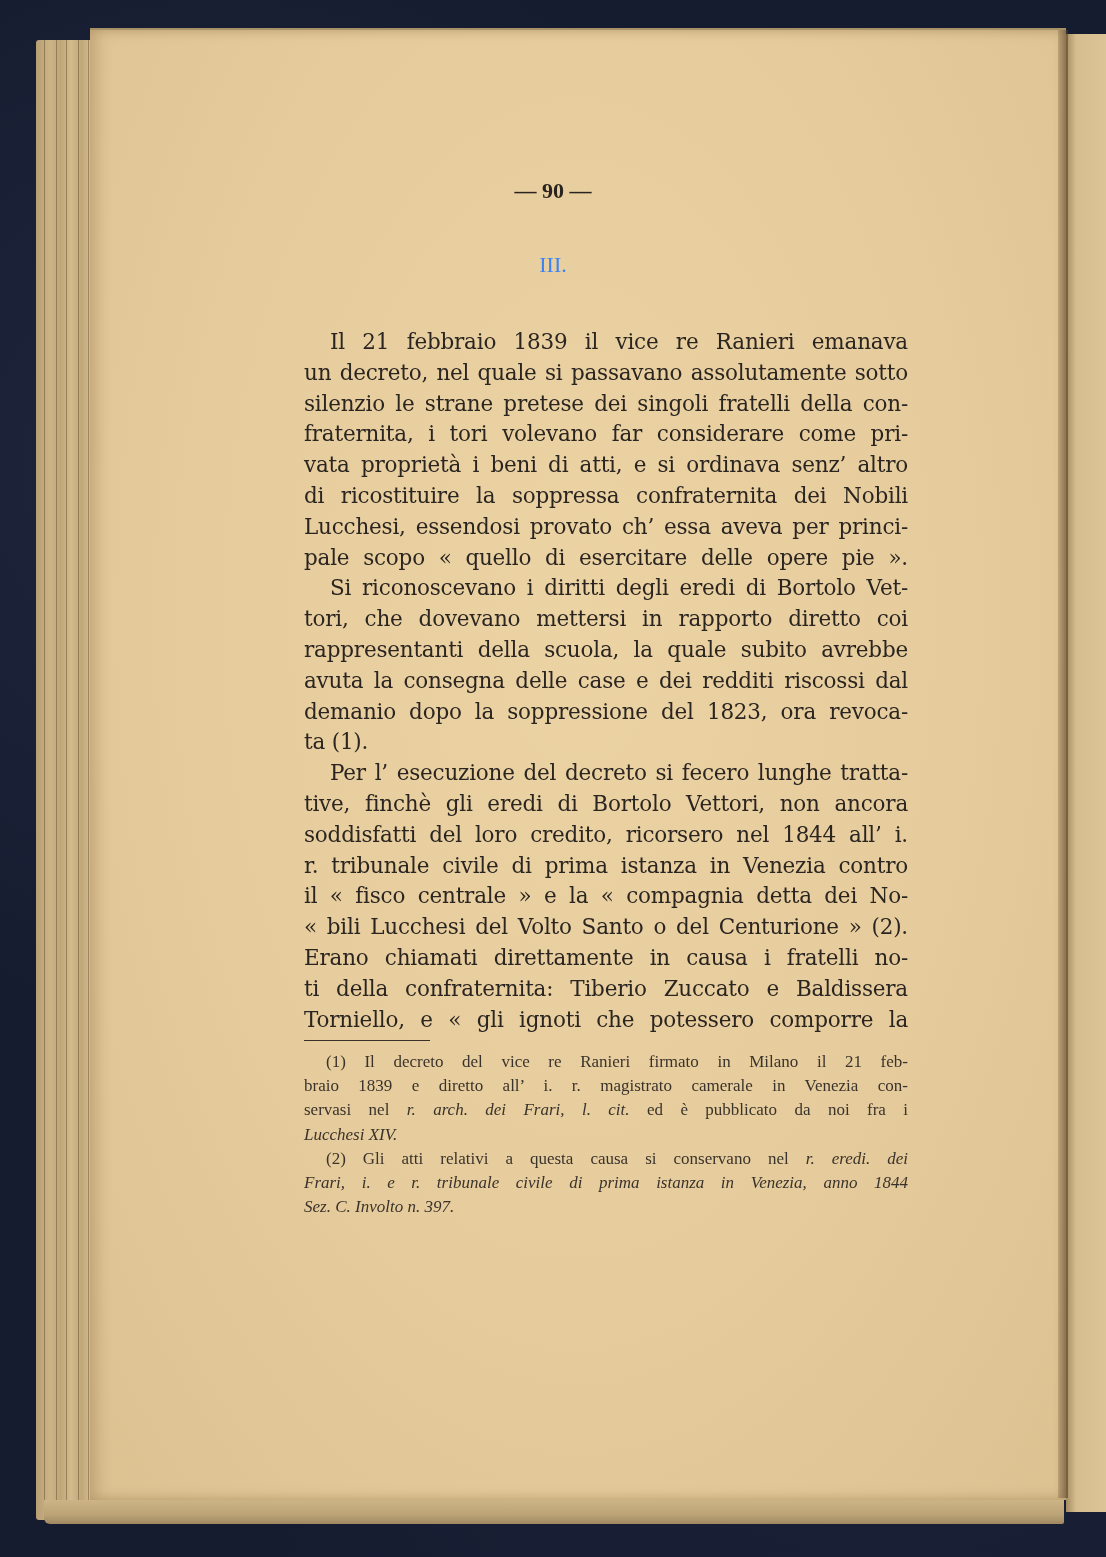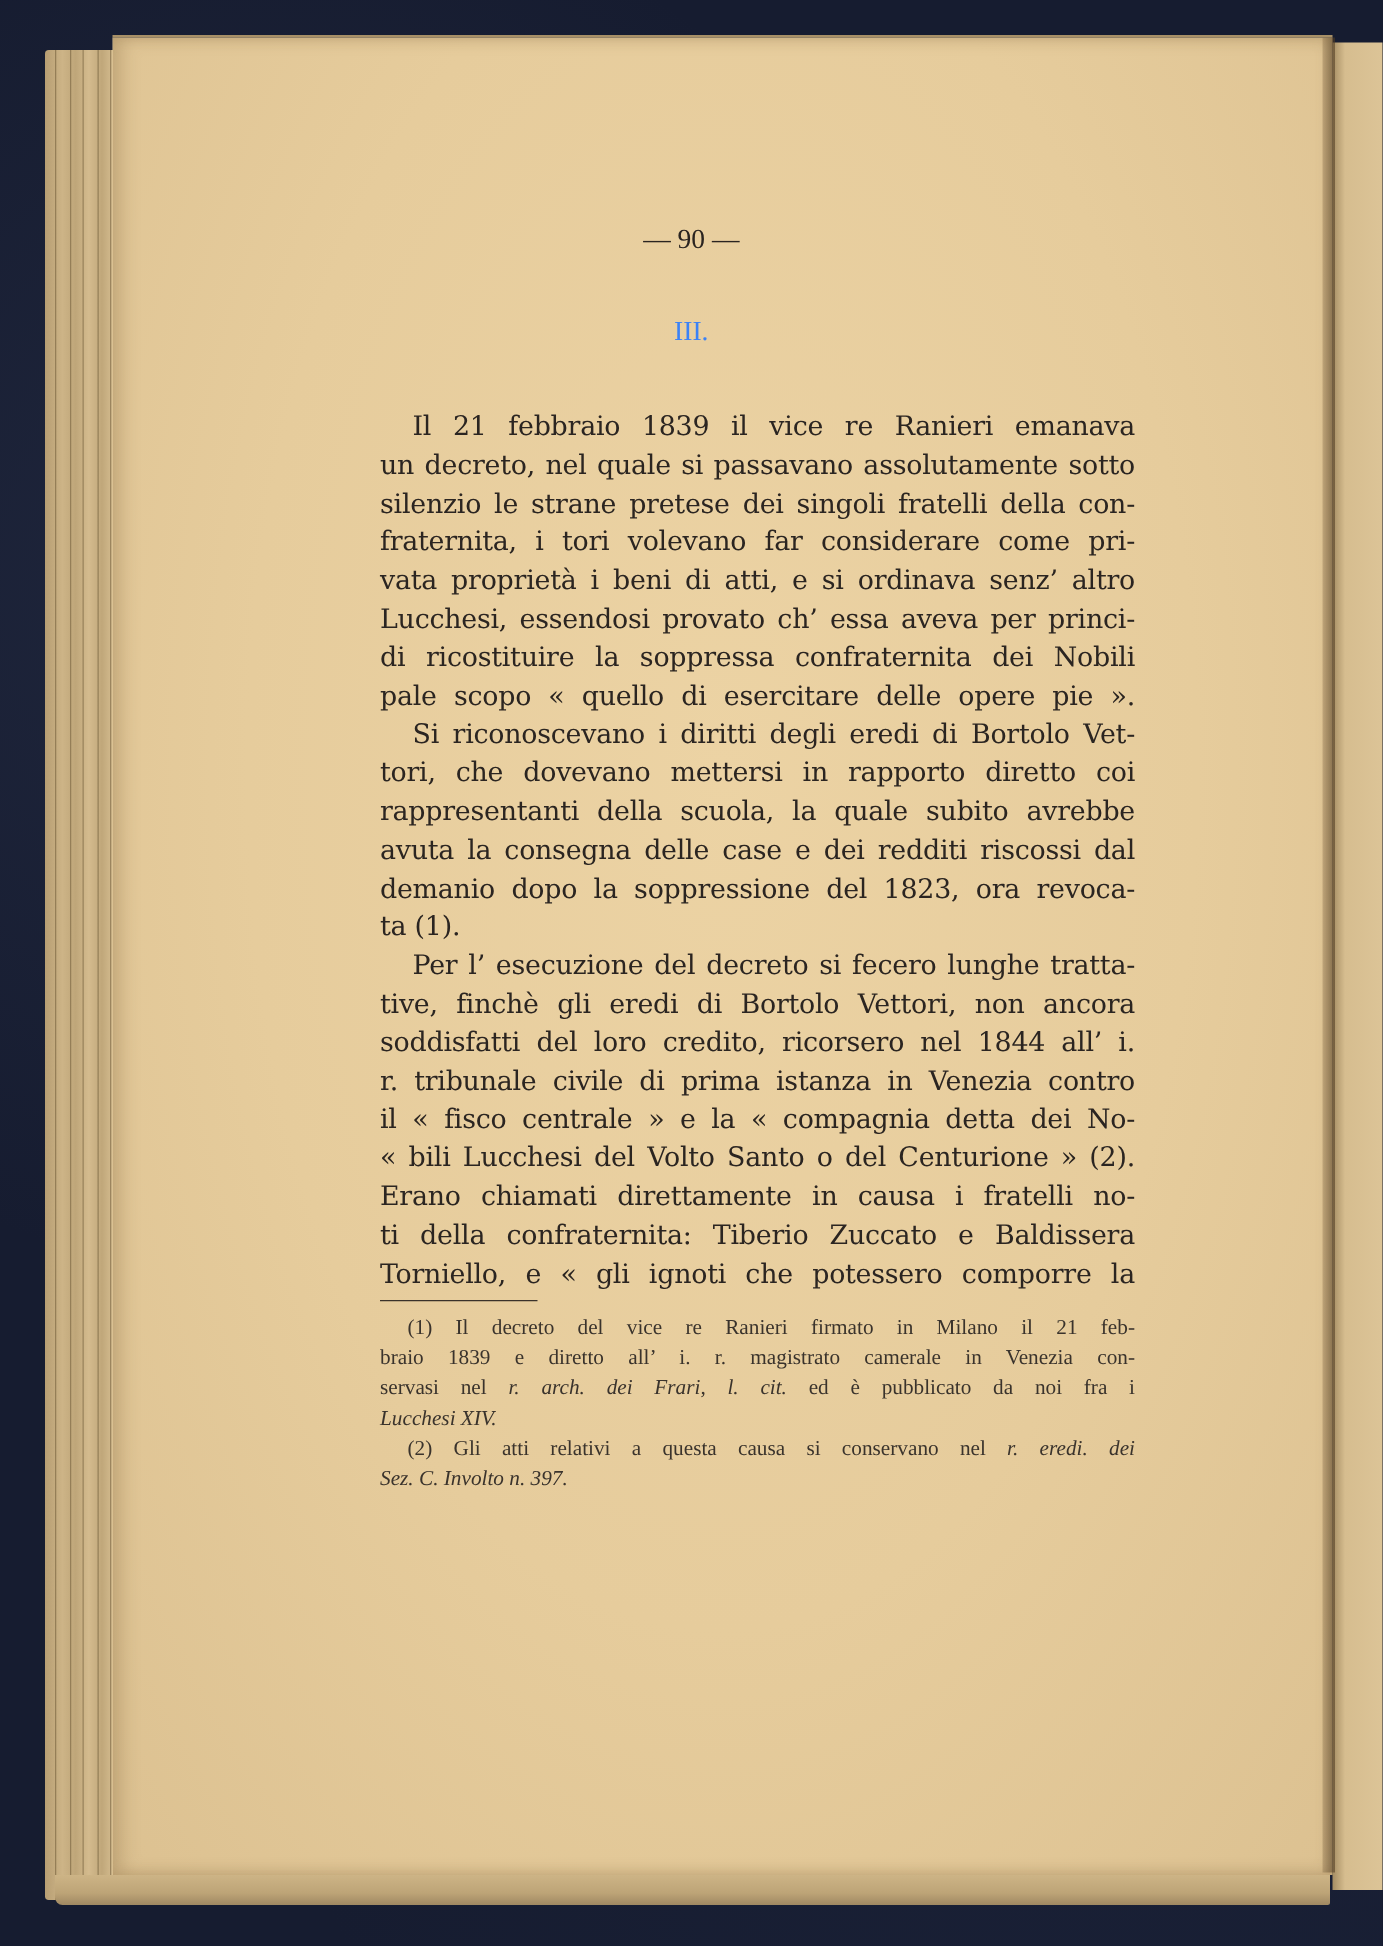--- a/index.html
+++ b/index.html
@@ -83,32 +83,32 @@
   <div class="stack-line" style="left:42px"></div>
   <div class="stack-line" style="left:52px"></div>
 </div>
 <div class="stack-bottom"></div>
 <div class="right-page"></div>
 
 <div class="page"></div>
 <div class="gutter"></div>
 
 <div class="page-number-wrap">
-  <span style="font-family:'Liberation Serif',serif;font-size:22px;color:#2a2420;">— 90 —</span>
+  <span style="font-family:'Liberation Serif',serif;font-size:22px;color:#2a2420;font-weight:bold;">— 90 —</span>
 </div>
 <div class="section-heading" style="width:1106px;">III.</div>
 
 <div class="body-text">
   <span class="line" style="padding-left:26px">Il 21 febbraio 1839 il vice re Ranieri emanava</span>
   <span class="line">un decreto, nel quale si passavano assolutamente sotto</span>
   <span class="line">silenzio le strane pretese dei singoli fratelli della con-</span>
   <span class="line">fraternita, i tori volevano far considerare come pri-</span>
   <span class="line">vata proprietà i beni di atti, e si ordinava senz’ altro</span>
+  <span class="line">di ricostituire la soppressa confraternita dei Nobili</span>
   <span class="line">Lucchesi, essendosi provato ch’ essa aveva per princi-</span>
-  <span class="line">di ricostituire la soppressa confraternita dei Nobili</span>
   <span class="line">pale scopo « quello di esercitare delle opere pie ».</span>
   <span class="line" style="padding-left:26px">Si riconoscevano i diritti degli eredi di Bortolo Vet-</span>
   <span class="line">tori, che dovevano mettersi in rapporto diretto coi</span>
   <span class="line">rappresentanti della scuola, la quale subito avrebbe</span>
   <span class="line">avuta la consegna delle case e dei redditi riscossi dal</span>
   <span class="line">demanio dopo la soppressione del 1823, ora revoca-</span>
   <span class="line last">ta (1).</span>
   <span class="line" style="padding-left:26px">Per l’ esecuzione del decreto si fecero lunghe tratta-</span>
   <span class="line">tive, finchè gli eredi di Bortolo Vettori, non ancora</span>
   <span class="line">soddisfatti del loro credito, ricorsero nel 1844 all’ i.</span>
@@ -124,15 +124,16 @@
 
 <div class="footnotes" id="footnotes">
     <div>
       <span class="line indent"><span>(1) Il decreto del vice re Ranieri firmato in Milano il 21 feb-</span></span>
       <span class="line"><span>braio 1839 e diretto all’ i. r. magistrato camerale in Venezia con-</span></span>
       <span class="line"><span>servasi nel </span><i>r. arch. dei Frari, l. cit.</i><span> ed è pubblicato da noi fra i</span></span>
       <span class="line last"><i>Lucchesi XIV.</i></span>
     </div>
     <div>
       <span class="line indent"><span>(2) Gli atti relativi a questa causa si conservano nel </span><i>r. eredi. dei</i></span>
+      <span class="line"><i>Frari, i. e r. tribunale civile di prima istanza in Venezia, anno 1844</i></span>
       <span class="line last"><i>Sez. C. Involto n. 397.</i></span>
     </div>
   </div>
 
 </body></html>

